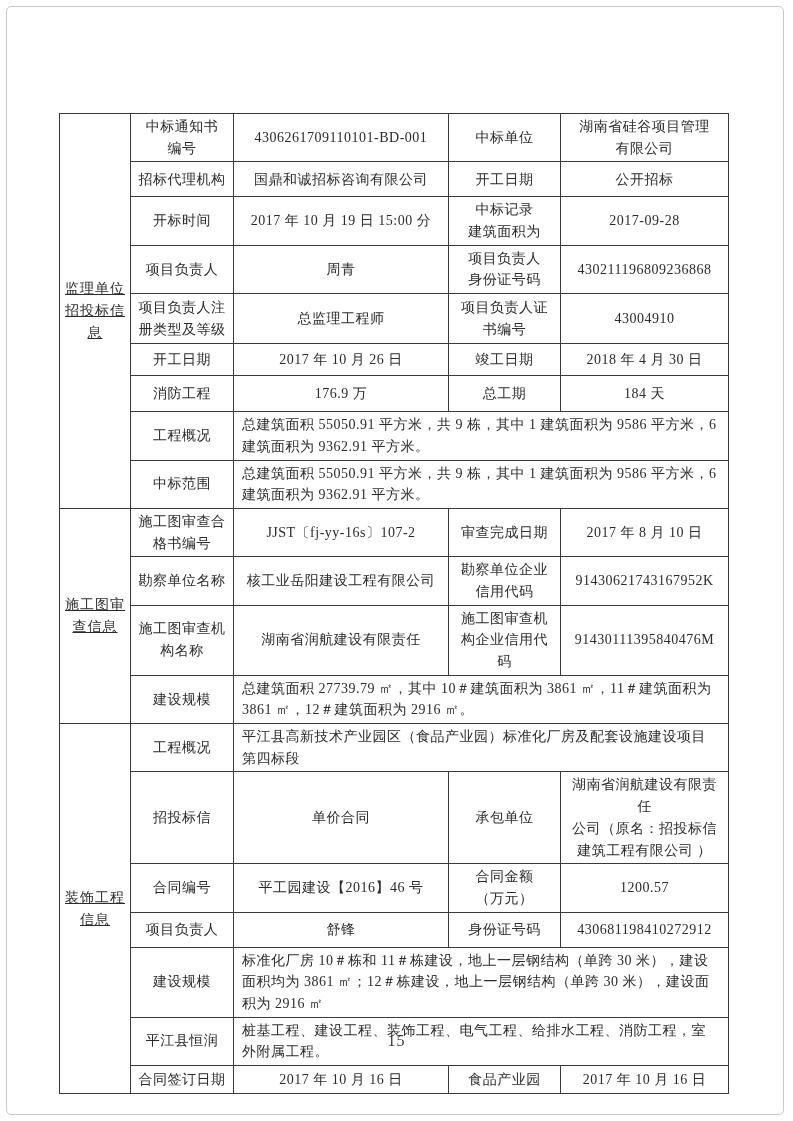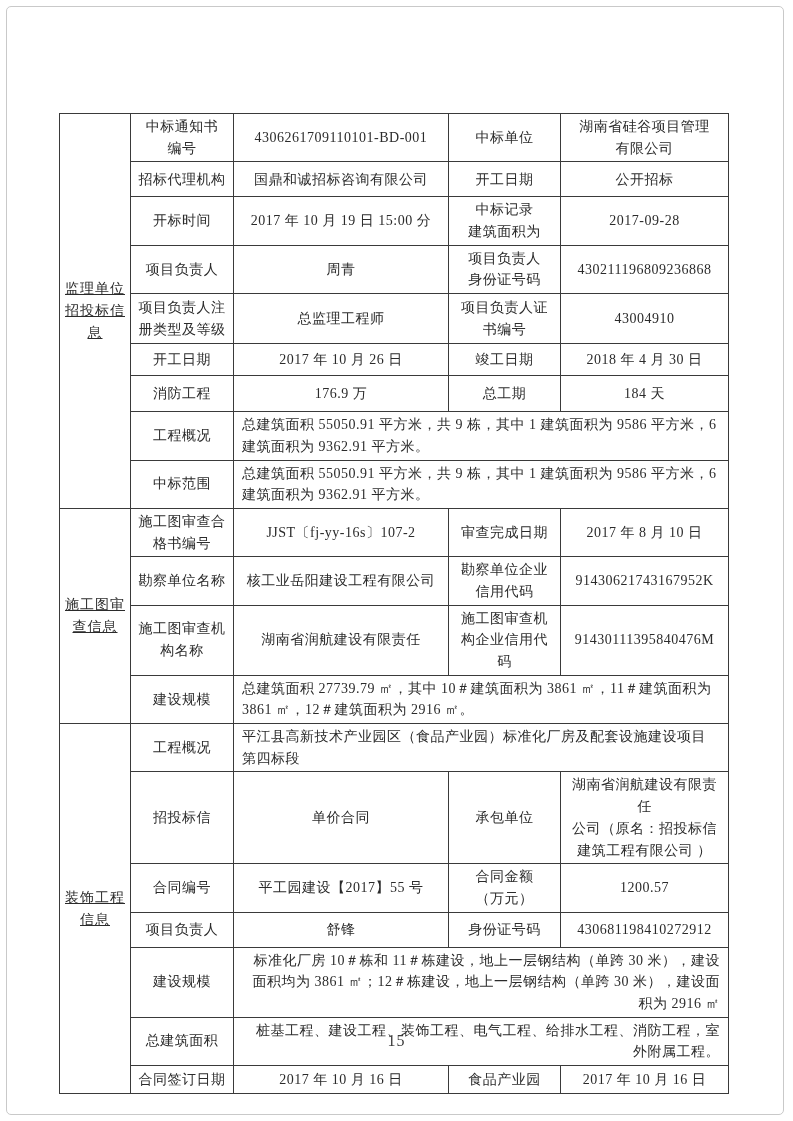--- a/index.html
+++ b/index.html
@@ -35,21 +35,21 @@
     white-space: pre-line;
     letter-spacing: 0.5px;
     overflow: hidden;
   }
   td.section-cell { letter-spacing: 1px; text-decoration: underline; }
   td.merged-val {
     text-align: left;
     white-space: normal;
     padding: 2px 8px;
   }
-  td.merged-val.center { text-align: right; }
+  td.merged-val.center { text-align: left; }
   .page-num {
     position: absolute;
     left: 0; right: 0;
     top: 1032px;
     text-align: center;
     font-size: 16px;
     color: #3c3c3c;
     letter-spacing: 1px;
   }
 </style>
@@ -167,37 +167,37 @@
     <tr style="height:62px">
       <td>招投标信</td>
       <td>单价合同</td>
       <td>承包单位</td>
       <td>湖南省润航建设有限责任
 公司（原名：招投标信
 建筑工程有限公司 ）</td>
     </tr>
     <tr style="height:44px">
       <td>合同编号</td>
-      <td>平工园建设【2017】55 号</td>
+      <td>平工园建设【2016】46 号</td>
       <td>合同金额
 （万元）</td>
       <td>1200.57</td>
     </tr>
     <tr style="height:35px">
       <td>项目负责人</td>
       <td>舒锋</td>
       <td>身份证号码</td>
       <td>430681198410272912</td>
     </tr>
     <tr style="height:46px">
       <td>建设规模</td>
       <td class="merged-val center" colspan="3">标准化厂房 10＃栋和 11＃栋建设，地上一层钢结构（单跨 30 米），建设面积均为 3861 ㎡；12＃栋建设，地上一层钢结构（单跨 30 米），建设面积为 2916 ㎡</td>
     </tr>
     <tr style="height:45px">
-      <td>总建筑面积</td>
+      <td>平江县恒润</td>
       <td class="merged-val center" colspan="3">桩基工程、建设工程、装饰工程、电气工程、给排水工程、消防工程，室外附属工程。</td>
     </tr>
     <tr style="height:28px">
       <td>合同签订日期</td>
       <td>2017 年 10 月 16 日</td>
       <td>食品产业园</td>
       <td>2017 年 10 月 16 日</td>
     </tr>
   </tbody>
 </table>

